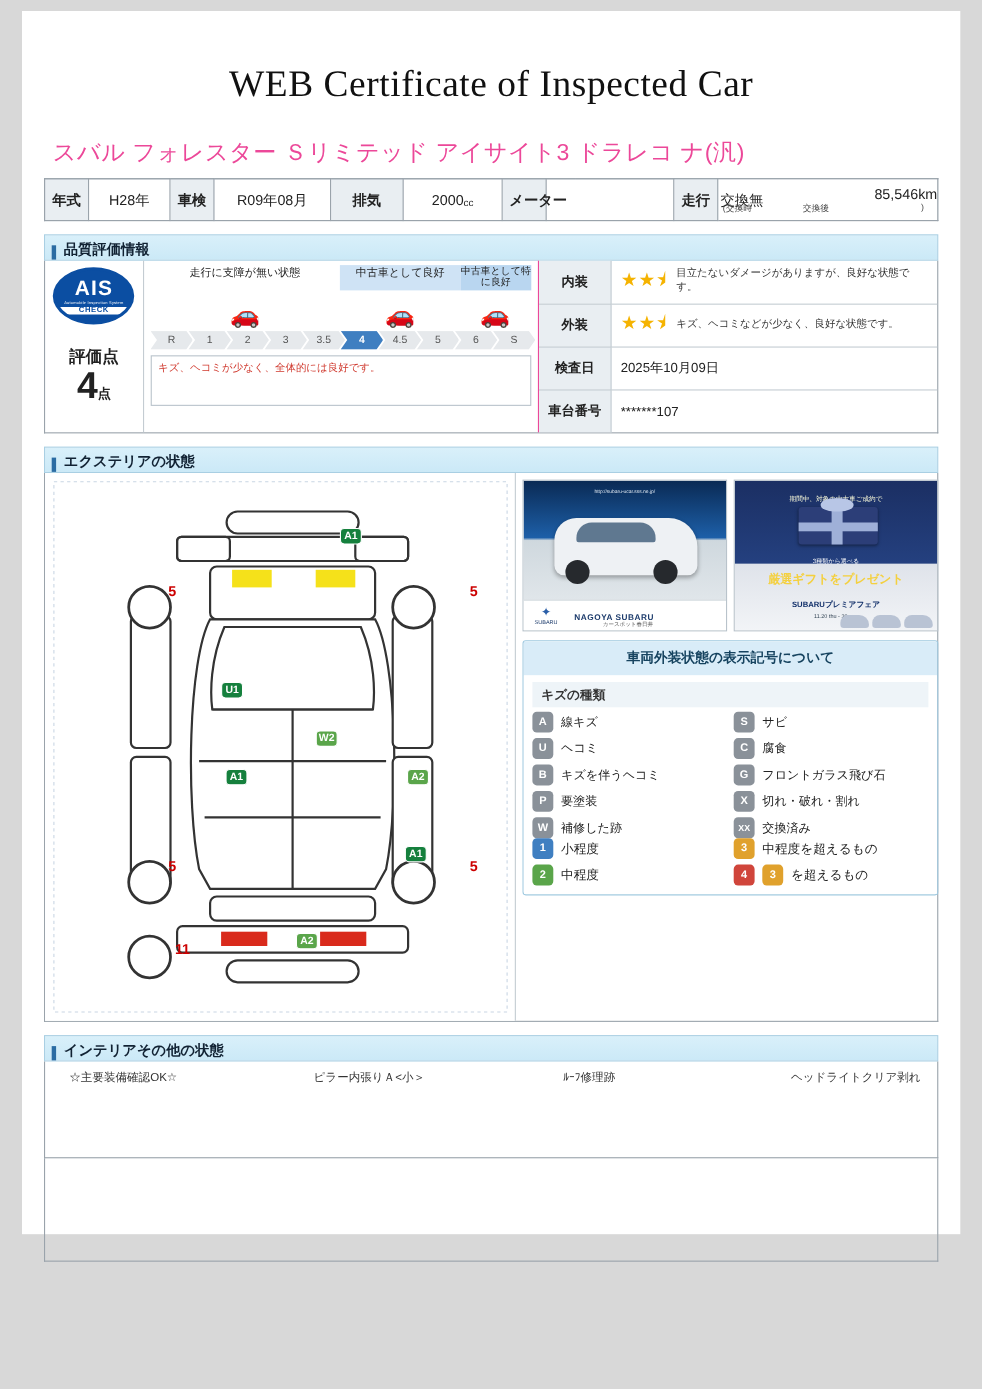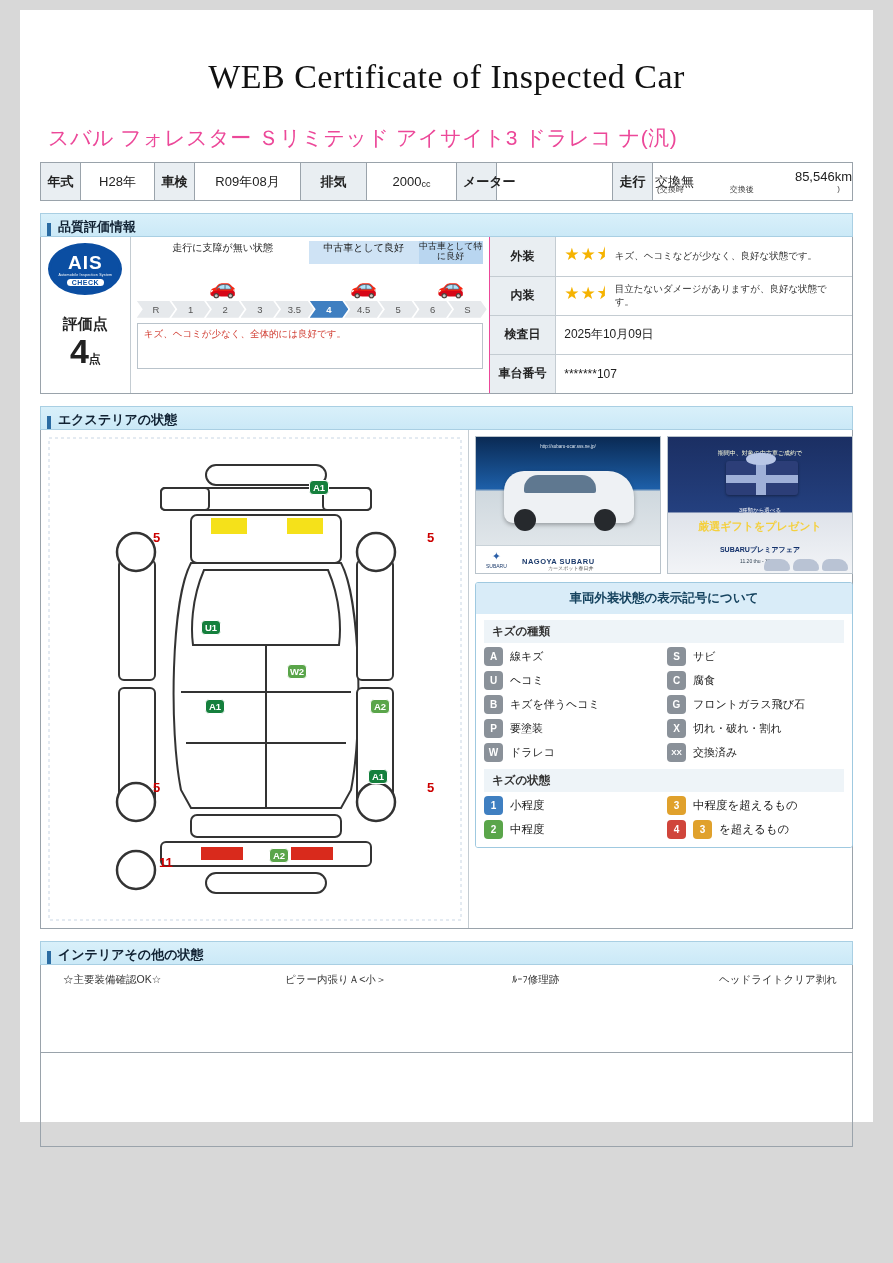--- a/index.html
+++ b/index.html
@@ -88,21 +88,21 @@
     width: 92px;
     border-right: 1px solid #c4ccd2;
     text-align: center;
     padding: 6px 2px 4px;
   }
   .ais-logo {
     width: 74px; height: 52px; margin: 0 auto;
     border-radius: 50%;
     background: #0b4ea2;
     color:#fff;
-    display:flex; flex-direction:column; align-items:center; justify-content:center;
+    display:flex; flex-direction:column; justify-content:center;
     border: 3px solid #0b4ea2;
     position: relative;
     overflow:hidden;
   }
   .ais-logo .ais-word { font-size:19px; font-weight:bold; letter-spacing:1px; line-height:1;}
   .ais-logo .ais-sub  { font-size:3.6px; letter-spacing:0.2px; margin-top:1px;}
   .ais-logo .ais-check{
     background:#fff; color:#0b4ea2; font-size:7px; font-weight:bold;
     border-radius:7px; padding:0 5px; margin-top:2px; letter-spacing:0.5px;
   }
@@ -343,34 +343,34 @@
         <div class="sc">5</div>
         <div class="sc">6</div>
         <div class="sc">S</div>
       </div>
       <div class="grade-note">キズ、ヘコミが少なく、全体的には良好です。</div>
     </div>
 
     <table class="rate-table">
       <tbody>
           <tr>
+        <td class="rate-lbl">内装</td>
+        <td>
+          <div class="rate-cell">
+            <span class="stars">★★⯨</span>
+            <span class="rate-txt">目立たないダメージがありますが、良好な状態です。</span>
+          </div>
+        </td>
+      </tr>
+      <tr>
         <td class="rate-lbl">外装</td>
         <td>
           <div class="rate-cell">
             <span class="stars">★★⯨</span>
             <span class="rate-txt">キズ、ヘコミなどが少なく、良好な状態です。</span>
-          </div>
-        </td>
-      </tr>
-      <tr>
-        <td class="rate-lbl">内装</td>
-        <td>
-          <div class="rate-cell">
-            <span class="stars">★★⯨</span>
-            <span class="rate-txt">目立たないダメージがありますが、良好な状態です。</span>
           </div>
         </td>
       </tr>
       <tr>
         <td class="rate-lbl">検査日</td>
         <td>2025年10月09日</td>
       </tr>
       <tr>
         <td class="rate-lbl">車台番号</td>
         <td>*******107</td>
@@ -514,29 +514,28 @@
             <div class="lg-item">
                 <span class="chip">P</span>
                 <span>要塗装</span>
               </div>
             <div class="lg-item">
                 <span class="chip">X</span>
                 <span>切れ・破れ・割れ</span>
               </div>
             <div class="lg-item">
                 <span class="chip">W</span>
-                <span>ドラレコ</span>
+                <span>補修した跡</span>
               </div>
             <div class="lg-item">
                 <span class="chip xx">XX</span>
                 <span>交換済み</span>
               </div>
           </div>
 
-          <div class="legend-sub" style="margin-top:7px">キズの状態</div>
           <div class="legend-grid">
             <div class="deg-item">
                 <span class="chip n1">1</span>
                 <span>小程度</span>
               </div>
             <div class="deg-item">
                 <span class="chip n3">3</span>
                 <span>中程度を超えるもの</span>
               </div>
             <div class="deg-item">

